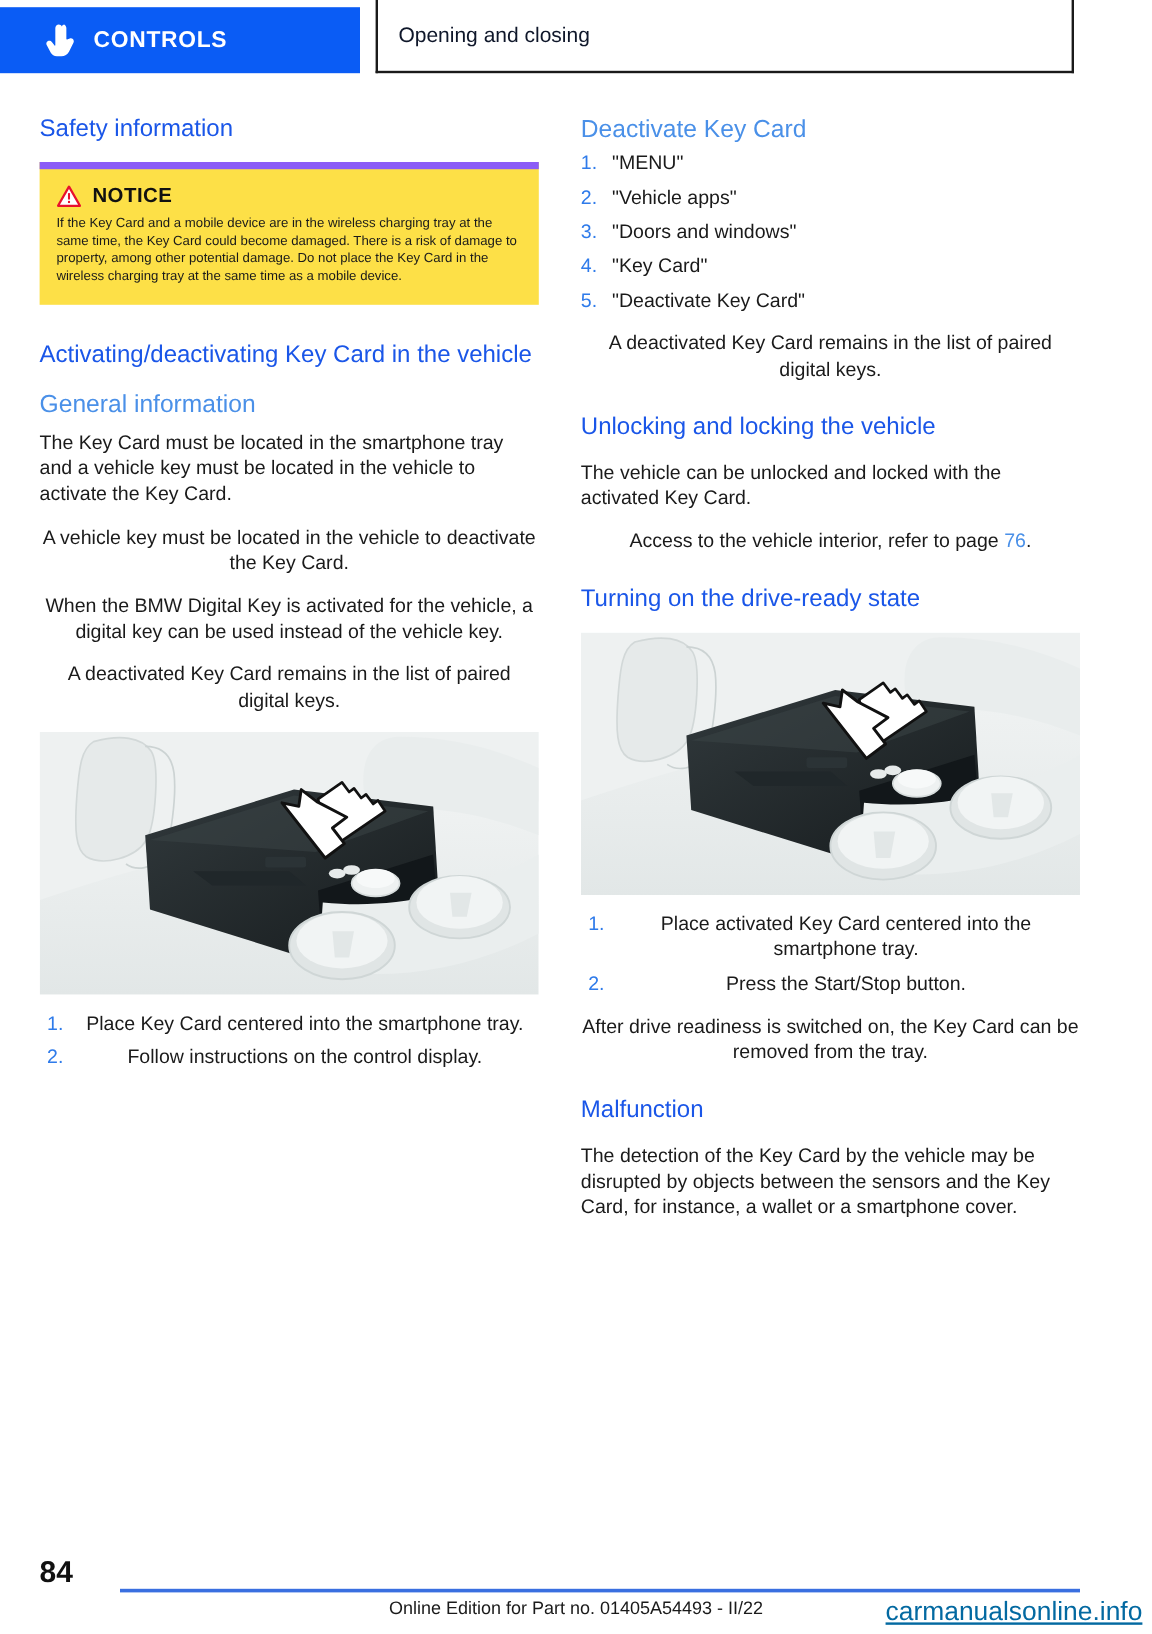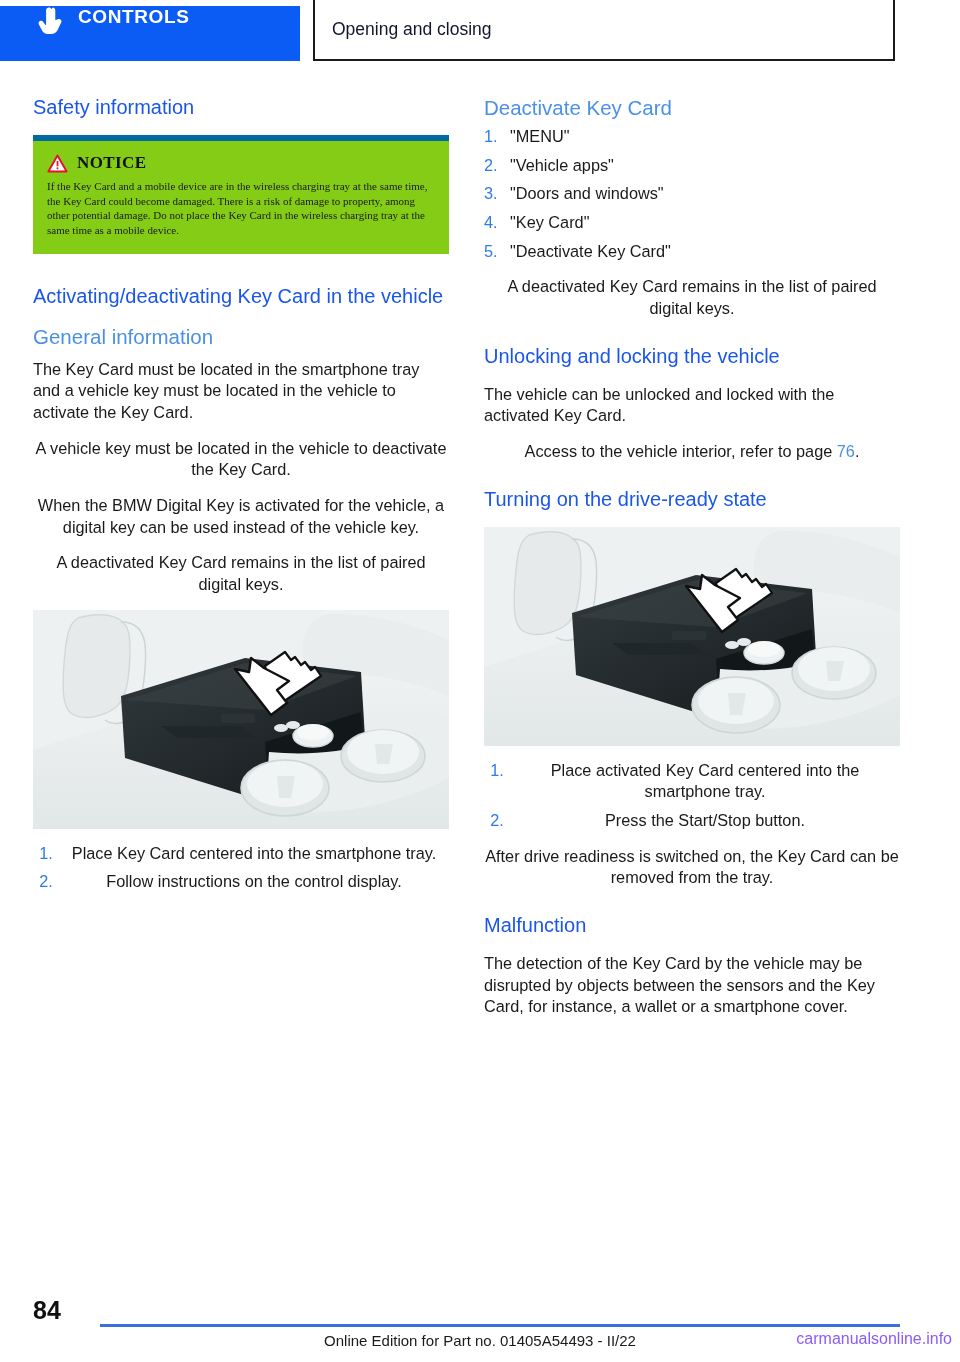--- a/index.html
+++ b/index.html
@@ -11,21 +11,21 @@
     overflow: hidden;
   }
   .page { position: relative; width: 960px; height: 1362px; }
 
   
   .header { position: absolute; left: 0; top: 0; width: 960px; height: 75px; }
   .chapter-tab {
     position: absolute; left: 0; top: 6px;
     width: 300px; height: 55px;
     background: #0a5cf5;
-    display: flex; gap: 14px;
+    display: flex; align-items: center; gap: 14px;
     padding-left: 38px;
   }
   .hand-icon { width: 26px; height: 30px; display: block; }
   .chapter-label {
     color: #ffffff; font-size: 19px; font-weight: bold;
     letter-spacing: 0.6px;
   }
   .section-tab {
     position: absolute; left: 313px; top: 0;
     width: 582px; height: 61px;
@@ -58,24 +58,23 @@
     color: #1a1a1a;
   }
   .mt6  { margin-top: 6px; }
   .mt10 { margin-top: 10px; }
   .mt14 { margin-top: 14px; text-align: center; }
   .mt24 { margin-top: 24px; }
   .mt30 { margin-top: 30px; }
 
   
   .notice {
-    background: #84cc16;
-    border-top: 6px solid #0369a1;
+    background: #fde047;
+    border-top: 6px solid #8b5cf6;
     padding: 12px 14px 16px 14px;
-    font-family: Liberation Serif, serif;
   }
   .notice-head {
     display: flex; align-items: center; gap: 9px;
     margin-bottom: 6px;
   }
   .warn-icon { width: 21px; height: 19px; display: block; }
   .notice-title {
     font-size: 17px; font-weight: bold; letter-spacing: 0.4px;
     color: #111111;
   }
@@ -110,21 +109,21 @@
   .footer-rule {
     position: absolute; left: 100px; top: 42px;
     width: 800px; height: 3px; background: #3a6fe0;
   }
   .edition {
     position: absolute; left: 0; top: 50px; width: 960px;
     text-align: center; font-size: 15px; color: #1a1a1a;
   }
   .watermark {
     position: absolute; right: 8px; top: 48px;
-    font-size: 16px; color: #8b5cf6;
+    font-size: 22px; color: #0369a1; text-decoration: underline;
   }
 </style>
 </head>
 <body>
 
 <div class="page">
 
   <div class="header">
     <div class="chapter-tab">
       <svg class="hand-icon" viewBox="0 0 26 30">

